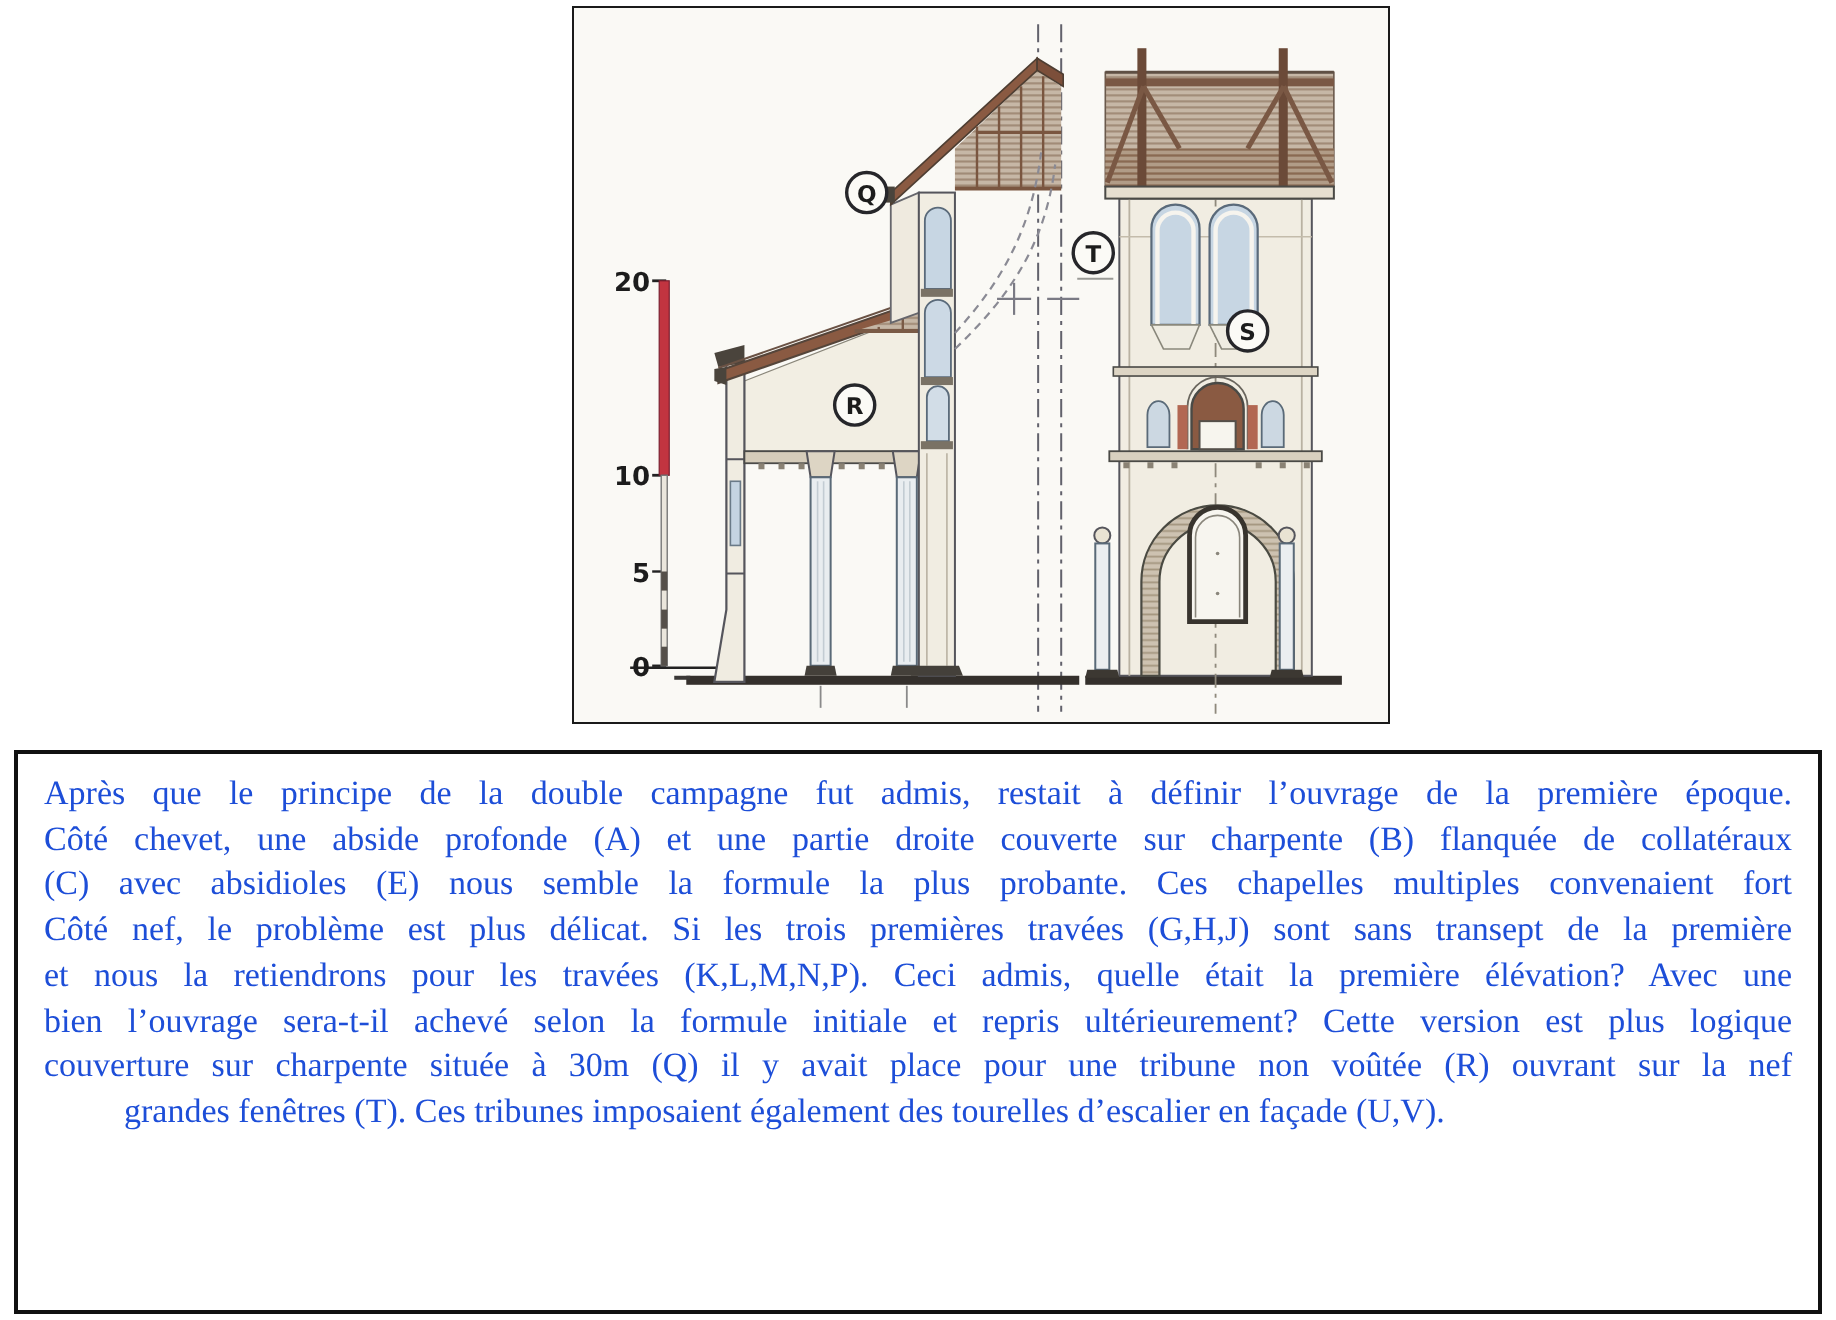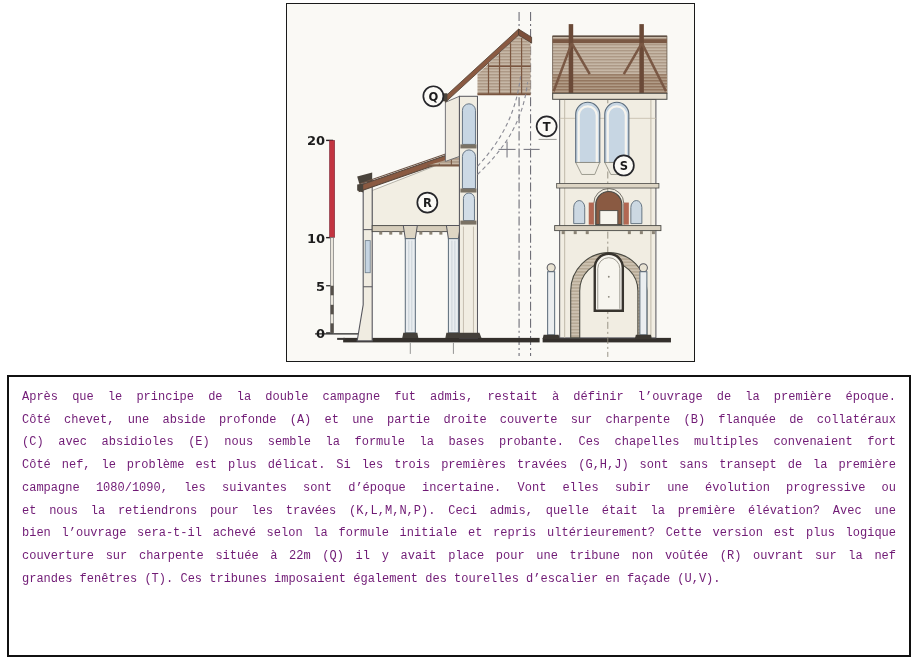--- a/index.html
+++ b/index.html
@@ -4,23 +4,23 @@
 <style>
   html,body{margin:0;padding:0;background:#ffffff;}
   #page{position:relative;width:918px;height:660px;background:#ffffff;overflow:hidden;
         font-family:"Liberation Serif", serif;}
   #figure-frame{position:absolute;left:286px;top:3px;width:409px;height:359px;
         border:1.5px solid #1a1a1a;background:#faf9f5;box-sizing:border-box;}
   #figure-frame svg{display:block;width:100%;height:100%;}
   #text-box{position:absolute;left:7px;top:375px;width:904px;height:282px;
         border:2px solid #111;background:#ffffff;box-sizing:border-box;
         padding:9px 13px 8px 13px;}
-  .tline{font-size:12px;line-height:22.7px;color:#701a75;
-        text-align:justify;text-align-last:justify;white-space:normal;font-family:Liberation Mono, monospace;}
-  .tline.last{text-align-last:left;}
+  .tline{font-size:17px;line-height:22.7px;color:#1d4ed8;
+        text-align:justify;text-align-last:justify;white-space:normal;}
+  .tline.last{text-align-last:left;margin-left:40px;}
   text.scale-num{font-family:"DejaVu Sans",sans-serif;font-weight:bold;font-size:13px;fill:#1c1c1c;}
   text.circ-letter{font-family:"DejaVu Sans",sans-serif;font-weight:bold;font-size:11.5px;fill:#1c1c1c;
         text-anchor:middle;}
 </style>
 </head>
 <body>
 
 <div id="page">
 
   <div id="figure-frame">
@@ -256,23 +256,22 @@
           <text class="circ-letter" x="336" y="165.5">S</text>
         </g>
       </g>
     </svg>
   </div>
 
   <div id="text-box">
     <div id="text-lines">
         <div class="tline">Après que le principe de la double campagne fut admis, restait à définir l’ouvrage de la première époque.</div>
         <div class="tline">Côté chevet, une abside profonde (A) et une partie droite couverte sur charpente (B) flanquée de collatéraux</div>
-        <div class="tline">(C) avec absidioles (E) nous semble la formule la bases probante. Ces chapelles multiples convenaient fort</div>
+        <div class="tline">(C) avec absidioles (E) nous semble la formule la plus probante. Ces chapelles multiples convenaient fort</div>
         <div class="tline">Côté nef, le problème est plus délicat. Si les trois premières travées (G,H,J) sont sans transept de la première</div>
-        <div class="tline">campagne 1080/1090, les suivantes sont d’époque incertaine. Vont elles subir une évolution progressive ou</div>
         <div class="tline">et nous la retiendrons pour les travées (K,L,M,N,P). Ceci admis, quelle était la première élévation? Avec une</div>
         <div class="tline">bien l’ouvrage sera-t-il achevé selon la formule initiale et repris ultérieurement? Cette version est plus logique</div>
-        <div class="tline">couverture sur charpente située à 22m (Q) il y avait place pour une tribune non voûtée (R) ouvrant sur la nef</div>
+        <div class="tline">couverture sur charpente située à 30m (Q) il y avait place pour une tribune non voûtée (R) ouvrant sur la nef</div>
         <div class="tline last">grandes fenêtres (T). Ces tribunes imposaient également des tourelles d’escalier en façade (U,V).</div>
       </div>
   </div>
 
 </div>
 
 </body></html>

